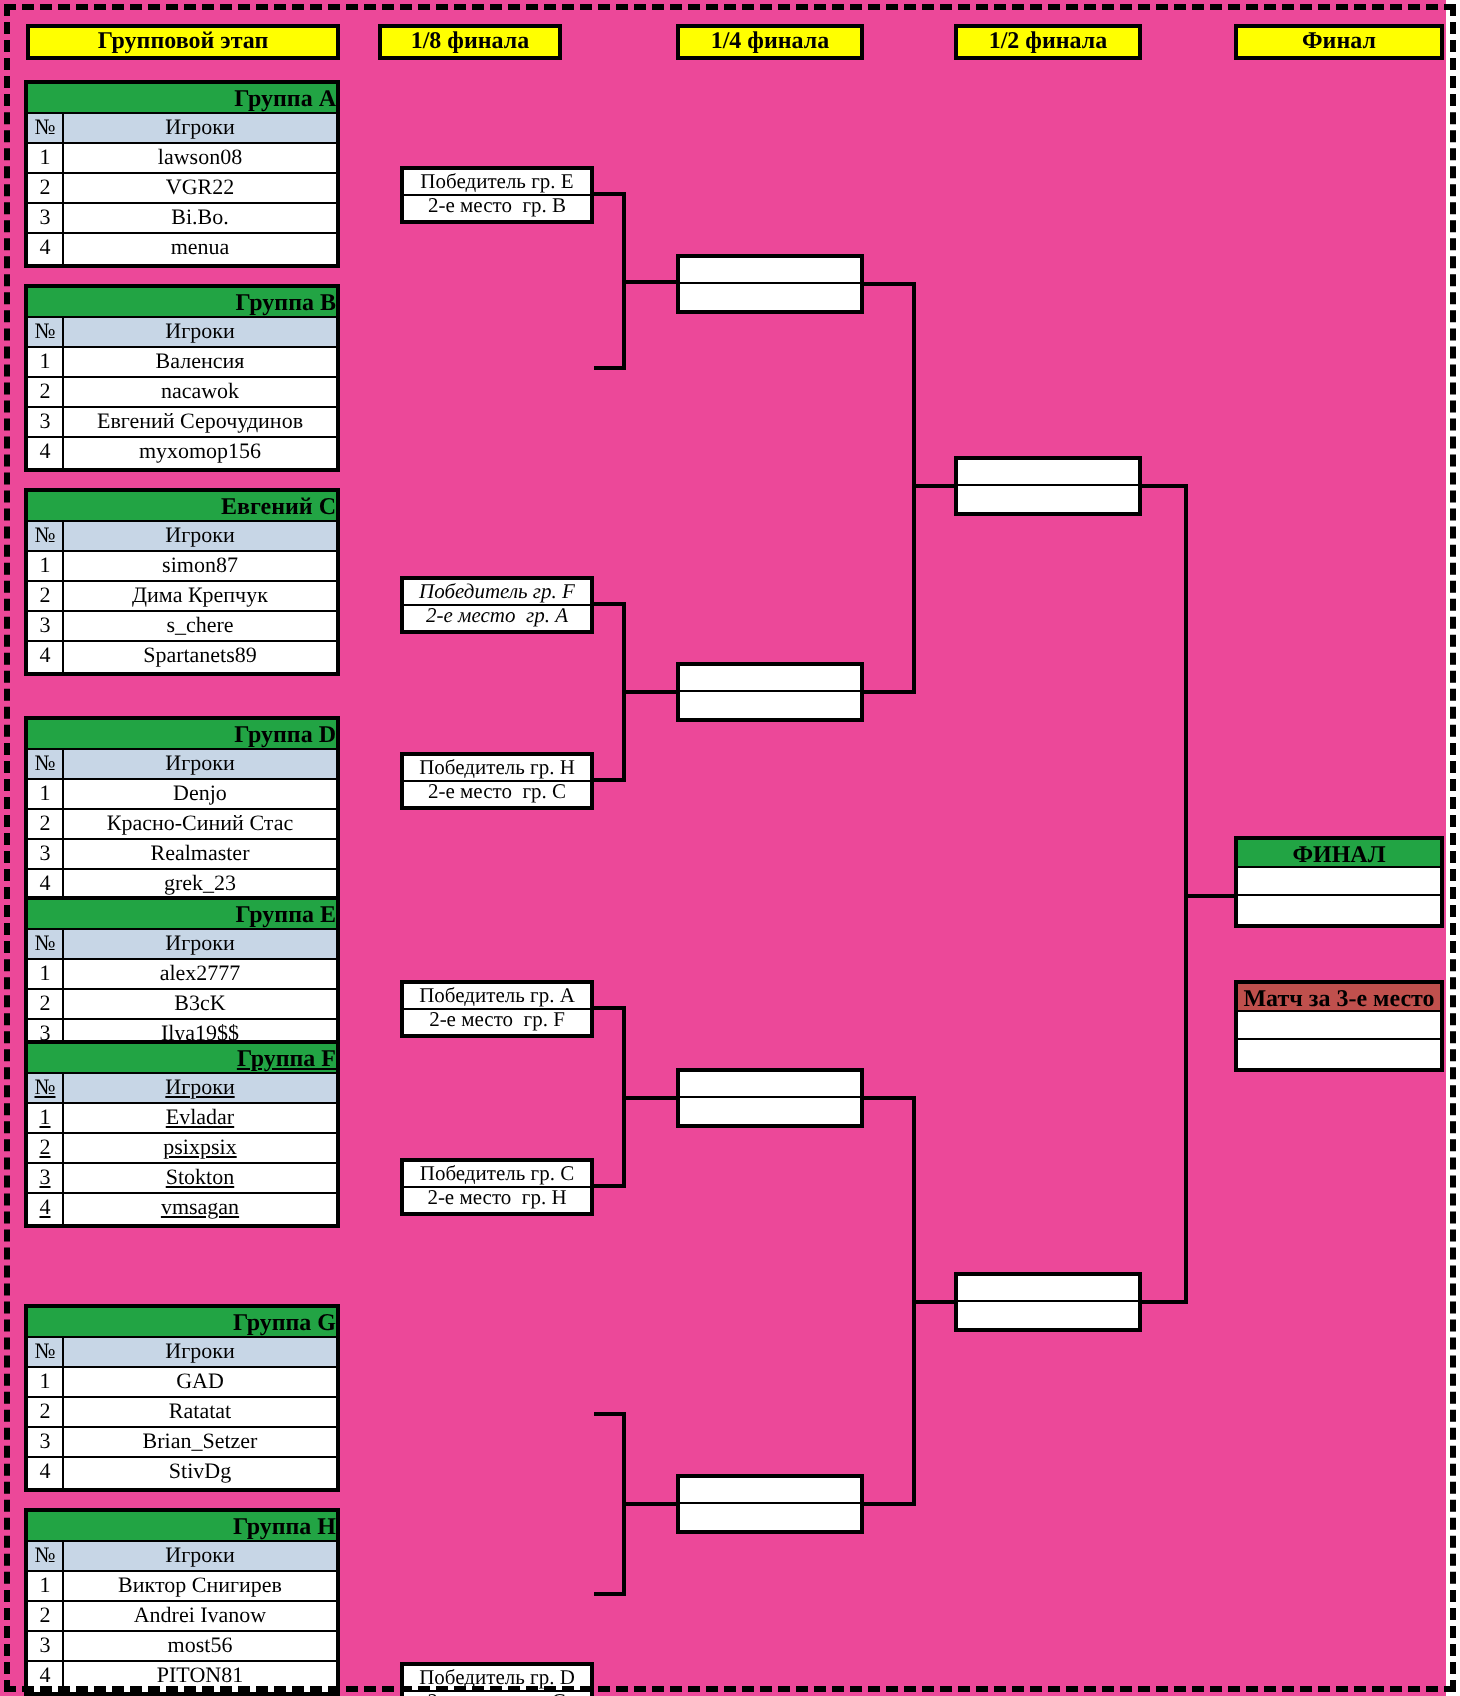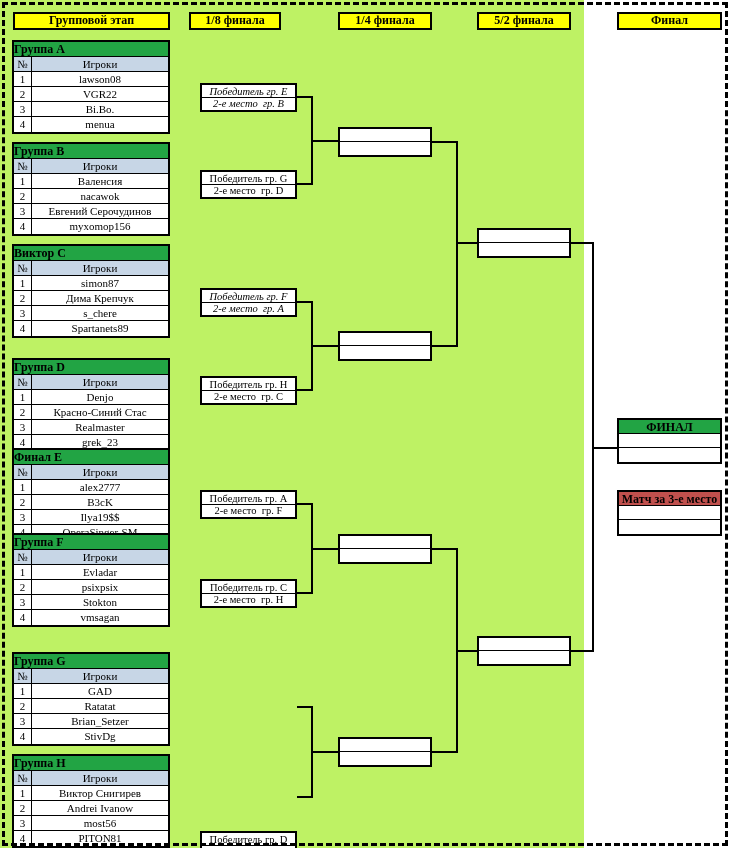--- a/index.html
+++ b/index.html
@@ -1,27 +1,27 @@
 <!DOCTYPE html>
 <html><head>
 <meta charset="utf-8">
 <style>
   html,body{margin:0;padding:0;background:#fff;}
   body{font-family:"Liberation Serif", serif; width:730px; height:848px; position:relative;}
-  .canvas{position:absolute; left:0; top:0; width:584px; height:848px; background:#bef264;}
+  .canvas{position:absolute; left:0; top:0; width:723px; height:848px; background:#ec4899;}
   .page-border{position:absolute; left:2px; top:2px; width:720px; height:838px; border:3px dashed #000; pointer-events:none;}
 
   
   .col-head{position:absolute; height:18px; background:#FFFF00; border:2px solid #000;
     box-sizing:border-box; font-weight:bold; font-size:12px; text-align:center; line-height:13px; color:#000;}
 
   
   .group{position:absolute; left:12px; width:158px; border:2px solid #000; box-sizing:border-box; background:#fff;}
   .g-head{height:15px; background:#22A444; color:#000; font-weight:bold; font-size:12px;
-    text-align:left; line-height:15px; border-bottom:1px solid #000; box-sizing:border-box;}
+    text-align:right; line-height:15px; border-bottom:1px solid #000; box-sizing:border-box;}
   .g-row{display:flex; height:15px; box-sizing:border-box; border-bottom:1px solid #000;}
   .g-row:last-child{border-bottom:none;}
   .g-sub{background:#C7D6E6;}
   .g-num{width:18px; border-right:1px solid #000; box-sizing:border-box; text-align:center;
     font-size:11px; line-height:14px; flex:0 0 auto;}
   .g-cell{flex:1; text-align:center; font-size:11px; line-height:14px; overflow:hidden; white-space:nowrap;}
 
   
   .pair{position:absolute; left:200px; width:97px; border:2px solid #000; box-sizing:border-box; background:#fff;}
   .pair-row{height:12px; font-size:10.5px; line-height:12px; text-align:center; white-space:pre;
@@ -47,21 +47,21 @@
   .vline{width:2px;}
 </style>
 </head>
 <body>
 
 <div class="canvas">
 
   <div class="col-head" style="left:13px; top:12px; width:157px;">Групповой этап</div>
   <div class="col-head" style="left:189px; top:12px; width:92px;">1/8 финала</div>
   <div class="col-head" style="left:338px; top:12px; width:94px;">1/4 финала</div>
-  <div class="col-head" style="left:477px; top:12px; width:94px;">5/2 финала</div>
+  <div class="col-head" style="left:477px; top:12px; width:94px;">1/2 финала</div>
   <div class="col-head" style="left:617px; top:12px; width:105px;">Финал</div>
 
   <div class="group" style="top:40px;">
     <div class="g-head">Группа A</div>
     <div class="g-row g-sub">
       <div class="g-num">№</div>
       <div class="g-cell">Игроки</div>
     </div>
     <div class="g-row">
         <div class="g-num">1</div>
@@ -99,21 +99,21 @@
         <div class="g-num">3</div>
         <div class="g-cell">Евгений Серочудинов</div>
       </div>
     <div class="g-row">
         <div class="g-num">4</div>
         <div class="g-cell">myxomop156</div>
       </div>
   </div>
 
   <div class="group" style="top:244px;">
-    <div class="g-head">Виктор C</div>
+    <div class="g-head">Евгений C</div>
     <div class="g-row g-sub">
       <div class="g-num">№</div>
       <div class="g-cell">Игроки</div>
     </div>
     <div class="g-row">
         <div class="g-num">1</div>
         <div class="g-cell">simon87</div>
       </div>
     <div class="g-row">
         <div class="g-num">2</div>
@@ -147,21 +147,21 @@
         <div class="g-num">3</div>
         <div class="g-cell">Realmaster</div>
       </div>
     <div class="g-row">
         <div class="g-num">4</div>
         <div class="g-cell">grek_23</div>
       </div>
   </div>
 
   <div class="group" style="top:448px;">
-    <div class="g-head">Финал E</div>
+    <div class="g-head">Группа E</div>
     <div class="g-row g-sub">
       <div class="g-num">№</div>
       <div class="g-cell">Игроки</div>
     </div>
     <div class="g-row">
         <div class="g-num">1</div>
         <div class="g-cell">alex2777</div>
       </div>
     <div class="g-row">
         <div class="g-num">2</div>
@@ -170,21 +170,21 @@
     <div class="g-row">
         <div class="g-num">3</div>
         <div class="g-cell">Ilya19$$</div>
       </div>
     <div class="g-row">
         <div class="g-num">4</div>
         <div class="g-cell">OperaSinger-SM</div>
       </div>
   </div>
 
-  <div class="group" style="top:533px;">
+  <div class="group" style="top:520px;text-decoration:underline;">
     <div class="g-head">Группа F</div>
     <div class="g-row g-sub">
       <div class="g-num">№</div>
       <div class="g-cell">Игроки</div>
     </div>
     <div class="g-row">
         <div class="g-num">1</div>
         <div class="g-cell">Evladar</div>
       </div>
     <div class="g-row">
@@ -242,27 +242,23 @@
     <div class="g-row">
         <div class="g-num">3</div>
         <div class="g-cell">most56</div>
       </div>
     <div class="g-row">
         <div class="g-num">4</div>
         <div class="g-cell">PITON81</div>
       </div>
   </div>
 
-  <div class="pair" style="top:83px;font-style:italic;">
+  <div class="pair" style="top:83px;">
     <div class="pair-row top">Победитель гр. E</div>
     <div class="pair-row">2-е место  гр. B</div>
-  </div>
-  <div class="pair" style="top:170px;">
-    <div class="pair-row top">Победитель гр. G</div>
-    <div class="pair-row">2-е место  гр. D</div>
   </div>
   <div class="pair" style="top:288px;font-style:italic;">
     <div class="pair-row top">Победитель гр. F</div>
     <div class="pair-row">2-е место  гр. A</div>
   </div>
   <div class="pair" style="top:376px;">
     <div class="pair-row top">Победитель гр. H</div>
     <div class="pair-row">2-е место  гр. C</div>
   </div>
   <div class="pair" style="top:490px;">

